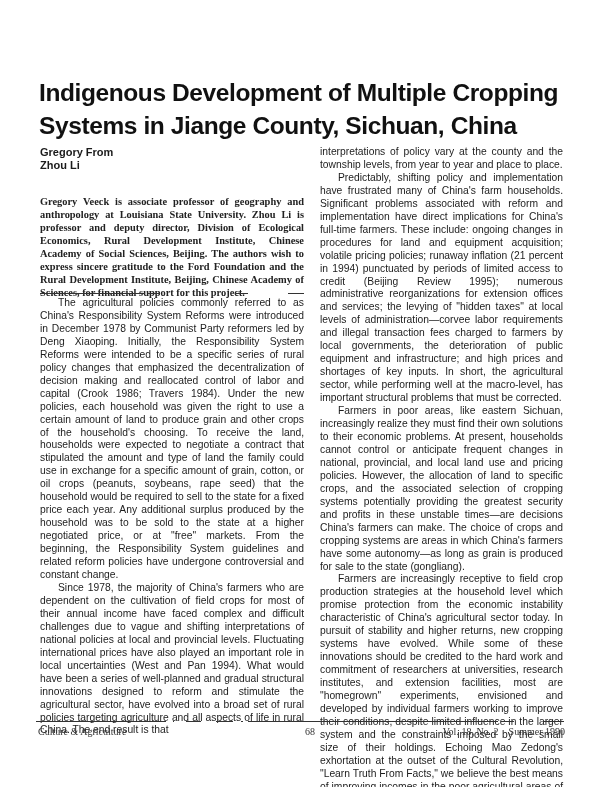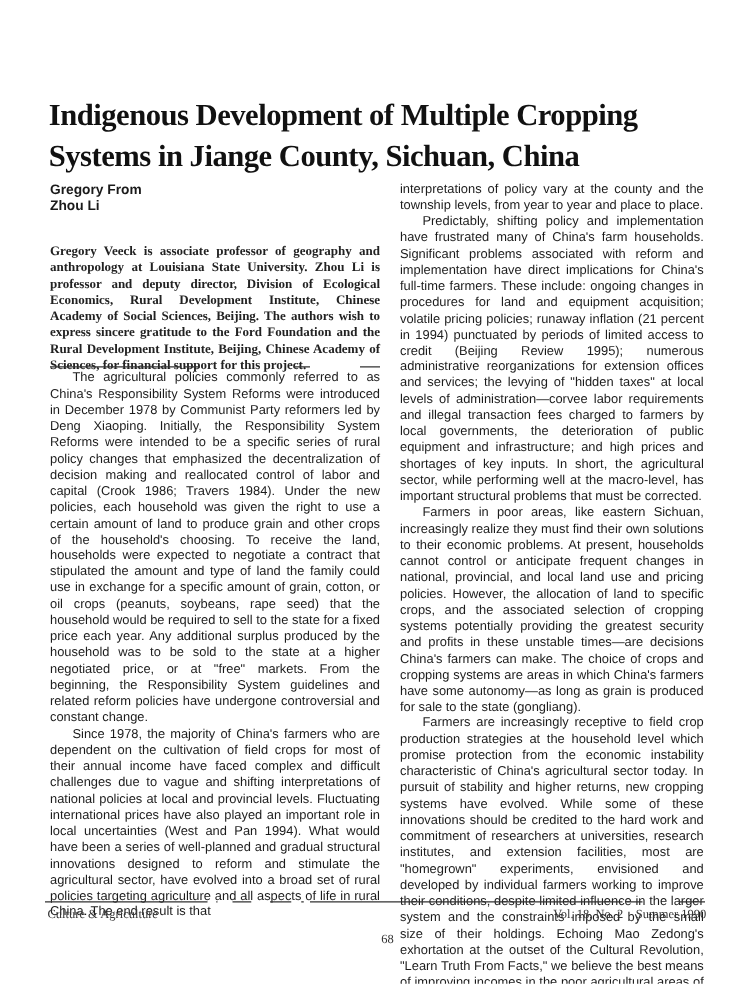--- a/index.html
+++ b/index.html
@@ -1,20 +1,20 @@
 <!DOCTYPE html>
 <html><head>
 <meta charset="utf-8">
 <style>
   html, body { margin: 0; padding: 0; background: #ffffff; }
   body { width: 600px; height: 787px; position: relative; overflow: hidden; color: #1a1a1a; }
   .page { position: absolute; left: 0; top: 0; width: 600px; height: 787px; }
   .title {
     position: absolute; left: 39px; top: 76px; width: 540px;
-    font-family: Liberation Serif, serif; font-weight: bold;
+    font-family: Liberation Sans, sans-serif; font-weight: bold;
     font-size: 24.5px; line-height: 33px; letter-spacing: -0.4px; color: #111;
     margin: 0;
   }
   .authors {
     position: absolute; left: 40px; top: 146px;
     font-family: "Liberation Sans", sans-serif; font-weight: bold; font-size: 11px; line-height: 13px;
   }
   .col {
     position: absolute; font-family: Liberation Sans, sans-serif; font-size: 10.3px; line-height: 12.95px;
     text-align: justify; color: #1c1c1c;
@@ -30,21 +30,21 @@
   .bio-rule span { position: absolute; top: 0; height: 1px; background: #333; }
   .left-col { left: 40px; top: 297px; width: 264px; }
   .right-col { left: 320px; top: 146px; width: 243px; }
   .footer-rule { position: absolute; left: 36px; top: 721px; width: 528px; height: 1px; }
   .footer-rule span { position: absolute; top: 0; height: 1px; background: #333; }
   .footer {
     position: absolute; left: 38px; top: 726px; width: 527px; height: 14px;
     font-family: "Liberation Serif", serif; font-size: 10px; color: #333;
   }
   .footer .journal { position: absolute; left: 0; top: 0; }
-  .footer .pageno { position: absolute; left: 267px; top: 0; margin-top: 20px; }
+  .footer .pageno { position: absolute; left: 267px; top: 0; }
   .footer .issue { position: absolute; right: 0; top: 0; }
 </style>
 </head>
 <body>
 
 <div class="page">
 
   <h1 class="title">
     <span>Indigenous Development of Multiple Cropping</span><br>
     <span>Systems in Jiange County, Sichuan, China</span>

